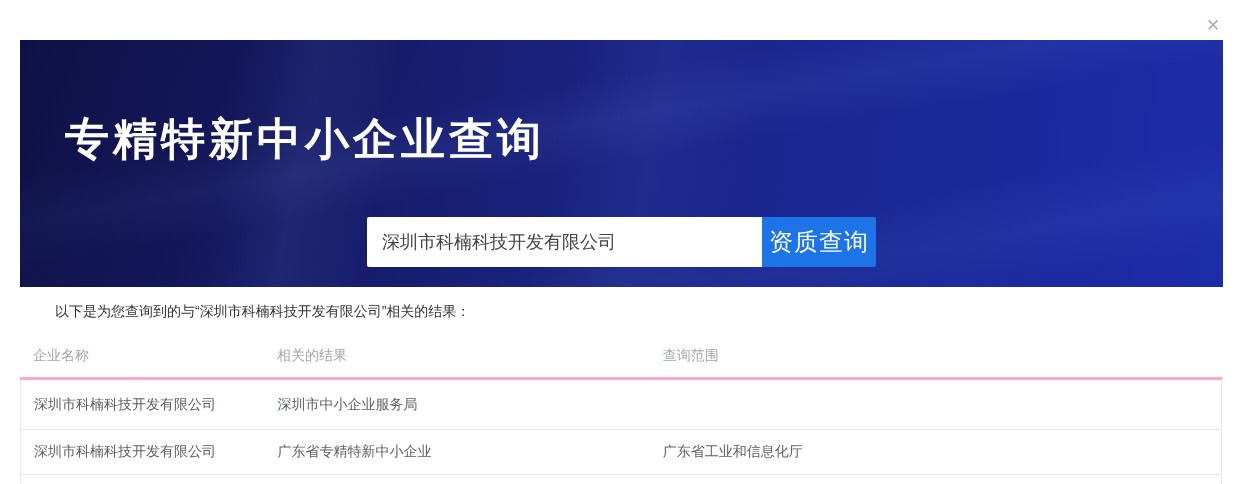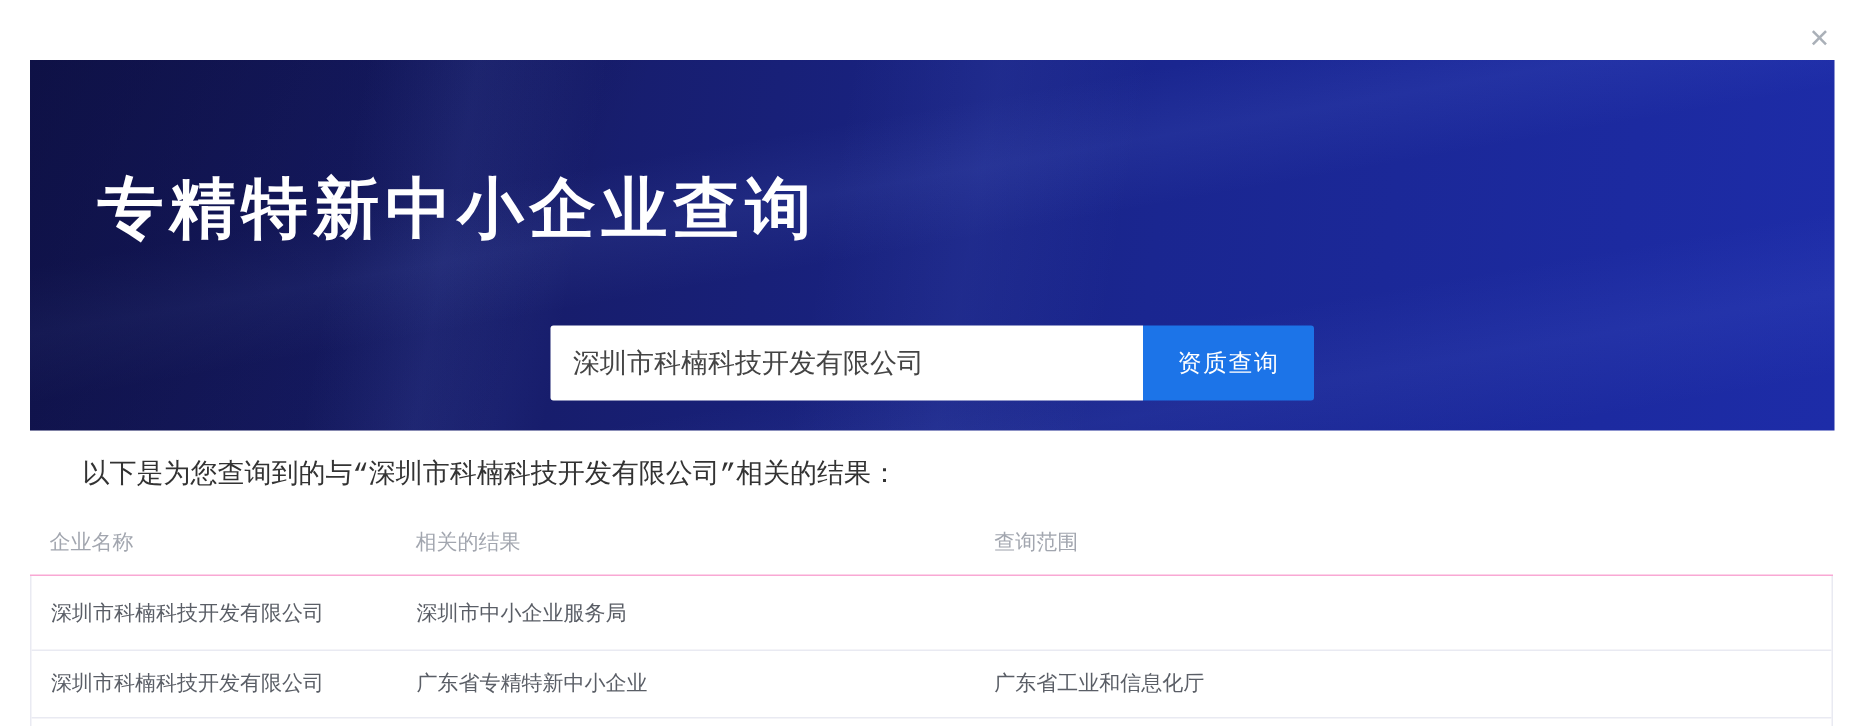--- a/index.html
+++ b/index.html
@@ -22,29 +22,29 @@
       linear-gradient(170deg,transparent 30%,rgba(130,160,255,.08) 40%,transparent 50%,transparent 68%,rgba(130,160,255,.07) 80%,transparent 92%);}
   .banner-title{position:absolute;left:45px;top:70px;margin:0;color:#ffffff;
     font-size:44px;font-weight:bold;letter-spacing:4px;}
   .banner-scope{position:absolute;left:44px;top:131px;margin:0;color:#ffffff;
     font-size:14px;font-weight:bold;letter-spacing:0.5px;}
   .search-row{position:absolute;left:0;top:177px;width:100%;display:flex;justify-content:center;}
   .search-input{width:380px;height:50px;border:none;outline:none;border-radius:2px 0 0 2px;
     padding:0 0 0 15px;font-size:18px;color:#444;background:#ffffff;
     font-family:"Liberation Sans","DejaVu Sans",sans-serif;}
   .search-btn{width:114px;height:50px;border:none;border-radius:0 2px 2px 0;cursor:pointer;
-    background:#1c74e8;color:#ffffff;font-size:16px;letter-spacing:1px;
+    background:#1c74e8;color:#ffffff;font-size:24px;letter-spacing:1px;
     font-family:"Liberation Sans","DejaVu Sans",sans-serif;}
 
   
   .results{position:absolute;left:0;top:287px;width:100%;}
-  .intro{margin:16px 0 0 55px;font-size:18px;color:#333333;font-family:Liberation Mono, monospace;}
+  .intro{margin:16px 0 0 55px;font-size:14px;color:#333333;}
   .qtable{margin:14px 0 0 20px;width:1202px;}
   .trow{display:grid;grid-template-columns:20.3% 32.1% 26.2% 21.4%;align-items:center;}
-  .thead{height:42px;border-bottom:1px solid #f9a8d4;}
+  .thead{height:42px;border-bottom:3px solid #f9a8d4;}
   .thead .cell{color:#a2a6af;font-size:14px;}
   .cell{padding-left:13px;font-size:14px;color:#5a5e66;overflow:hidden;white-space:nowrap;}
   .tbody{border-left:1px solid #e9eaf2;border-right:1px solid #e9eaf2;}
   .tbody .trow{border-bottom:1px solid #e9eaf2;}
   .row-1{height:49px;}
   .row-2{height:44px;}
   .row-partial{height:14px;border-bottom:none !important;}
 </style>
 </head>
 <body>

